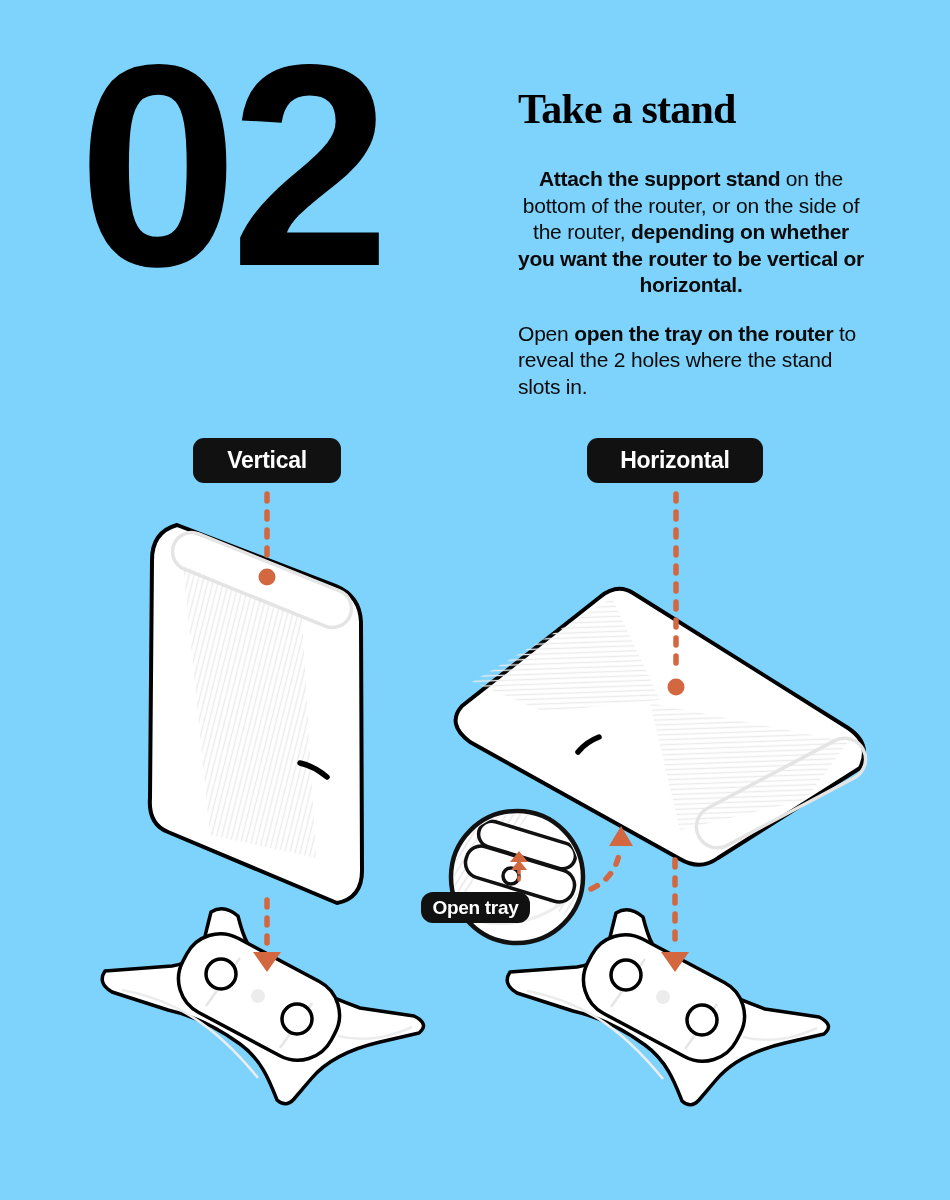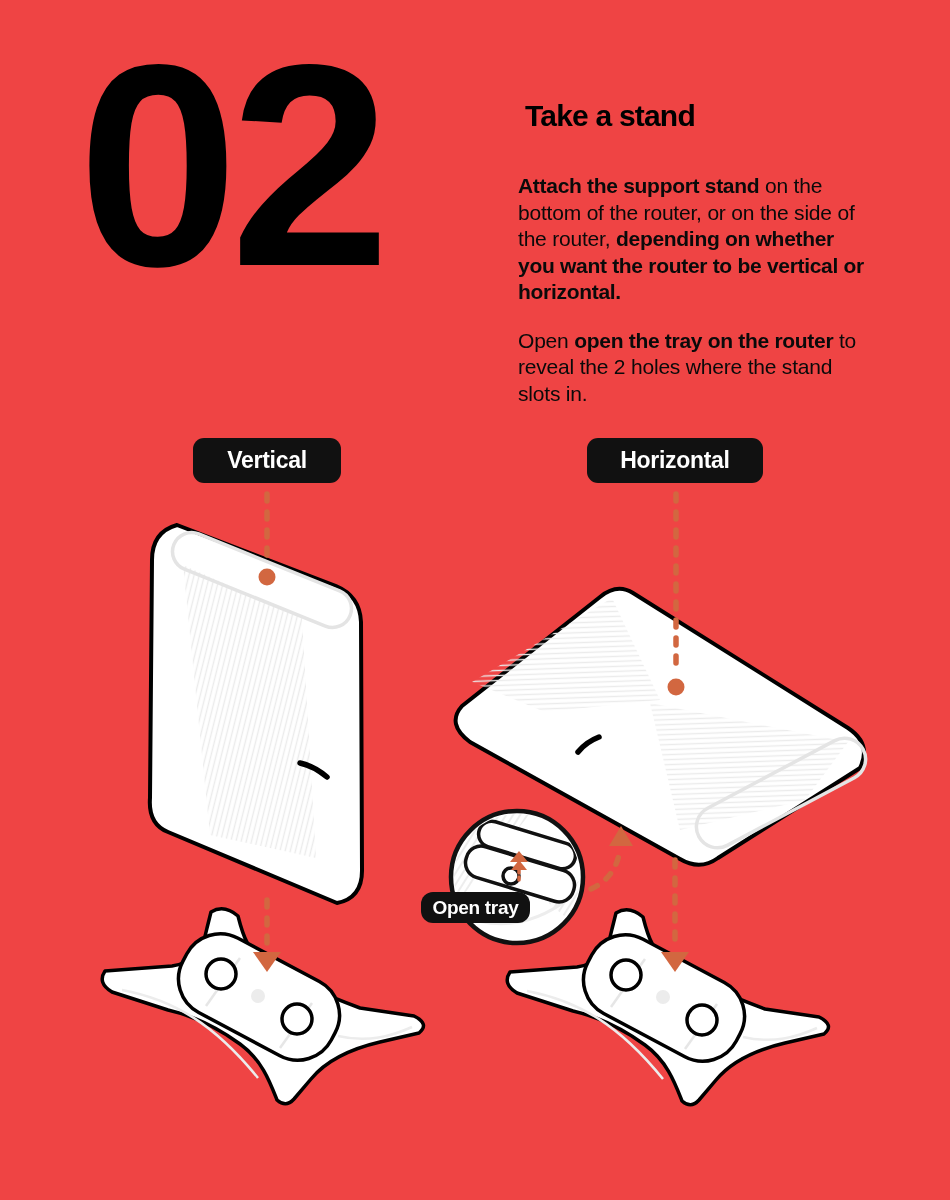--- a/index.html
+++ b/index.html
@@ -1,31 +1,31 @@
 <!DOCTYPE html>
 <html><head>
 <meta charset="utf-8">
 <style>
   html,body{margin:0;padding:0;background:#fff;}
   #page{
-    position:relative;width:950px;height:1200px;background:#ef4444;overflow:hidden;
+    position:relative;width:950px;height:1200px;background:#7dd3fc;overflow:hidden;
     font-family:"Liberation Sans","DejaVu Sans",sans-serif;color:#000;
   }
   #step-number{
     position:absolute;left:78px;top:36px;
     font-size:288px;line-height:0.9;font-weight:700;letter-spacing:-8px;color:#000;
   }
   #content-col{position:absolute;left:518px;top:88px;width:346px;}
   #page-title{
-    font-size:30px;line-height:42px;font-weight:700;letter-spacing:-0.8px;margin:7px;
+    font-size:42px;line-height:42px;font-weight:700;letter-spacing:-0.8px;margin:0;font-family:Liberation Serif, serif;
   }
   .body-para{
     font-size:21px;line-height:26.5px;letter-spacing:-0.2px;margin:0;color:#0a0a0a;
   }
-  #para-1{margin-top:36px;}
+  #para-1{margin-top:36px;text-align:center;}
   #para-2{margin-top:22px;}
   .body-para b{font-weight:700;letter-spacing:-0.3px;}
   .badge{
     position:absolute;background:#111;color:#fff;font-weight:700;
     display:flex;align-items:center;justify-content:center;
     border-radius:11px;letter-spacing:-0.3px;
   }
   #badge-vertical{left:193px;top:438px;width:148px;height:45px;font-size:23px;}
   #badge-horizontal{left:587px;top:438px;width:176px;height:45px;font-size:23px;}
   #badge-open-tray{left:421px;top:892px;width:109px;height:31px;font-size:19px;border-radius:12px;z-index:3;}

